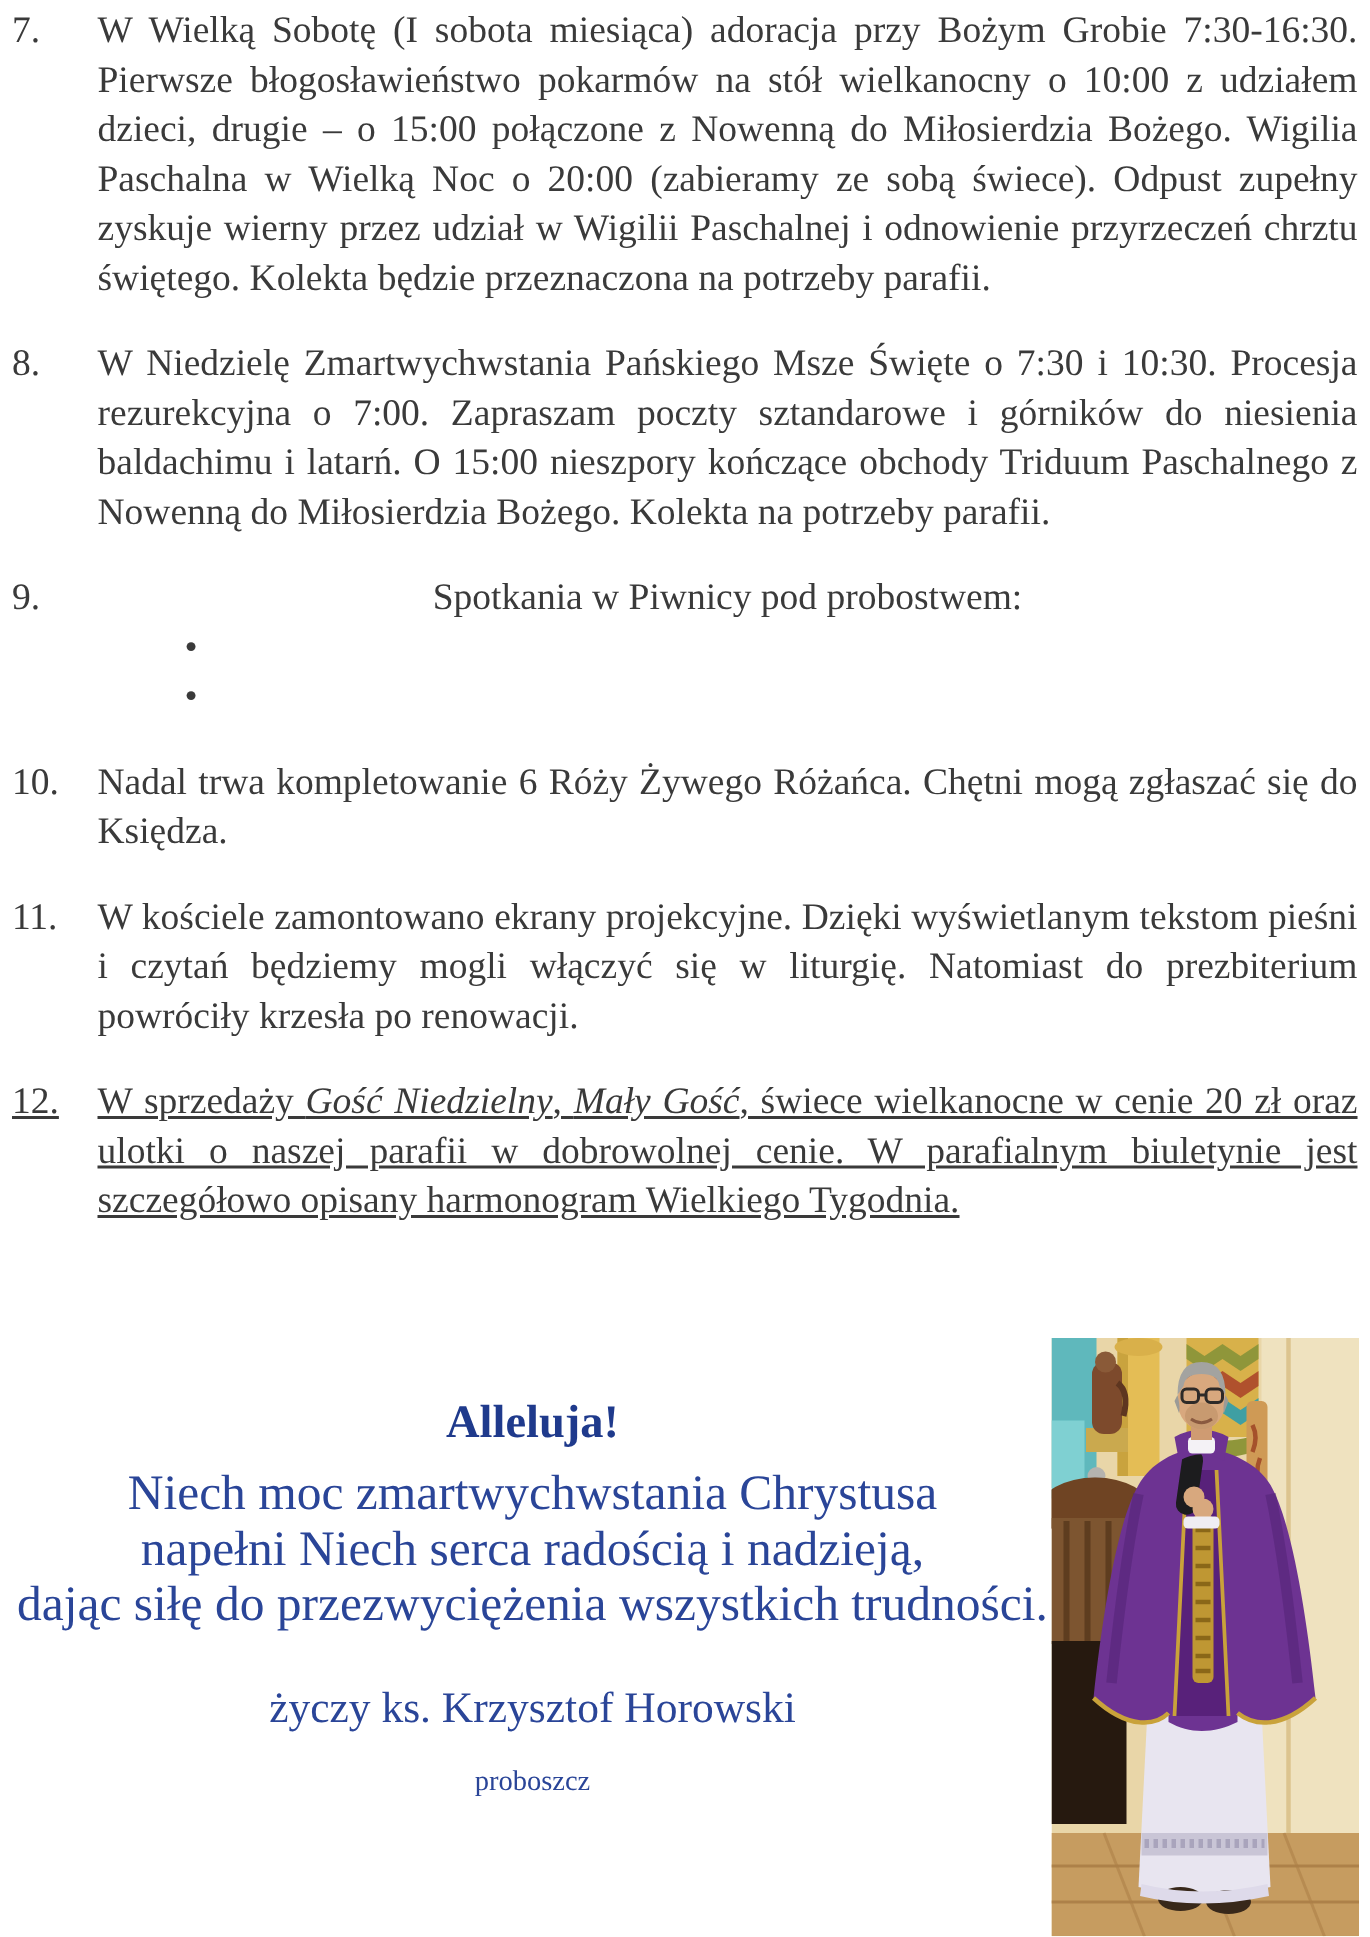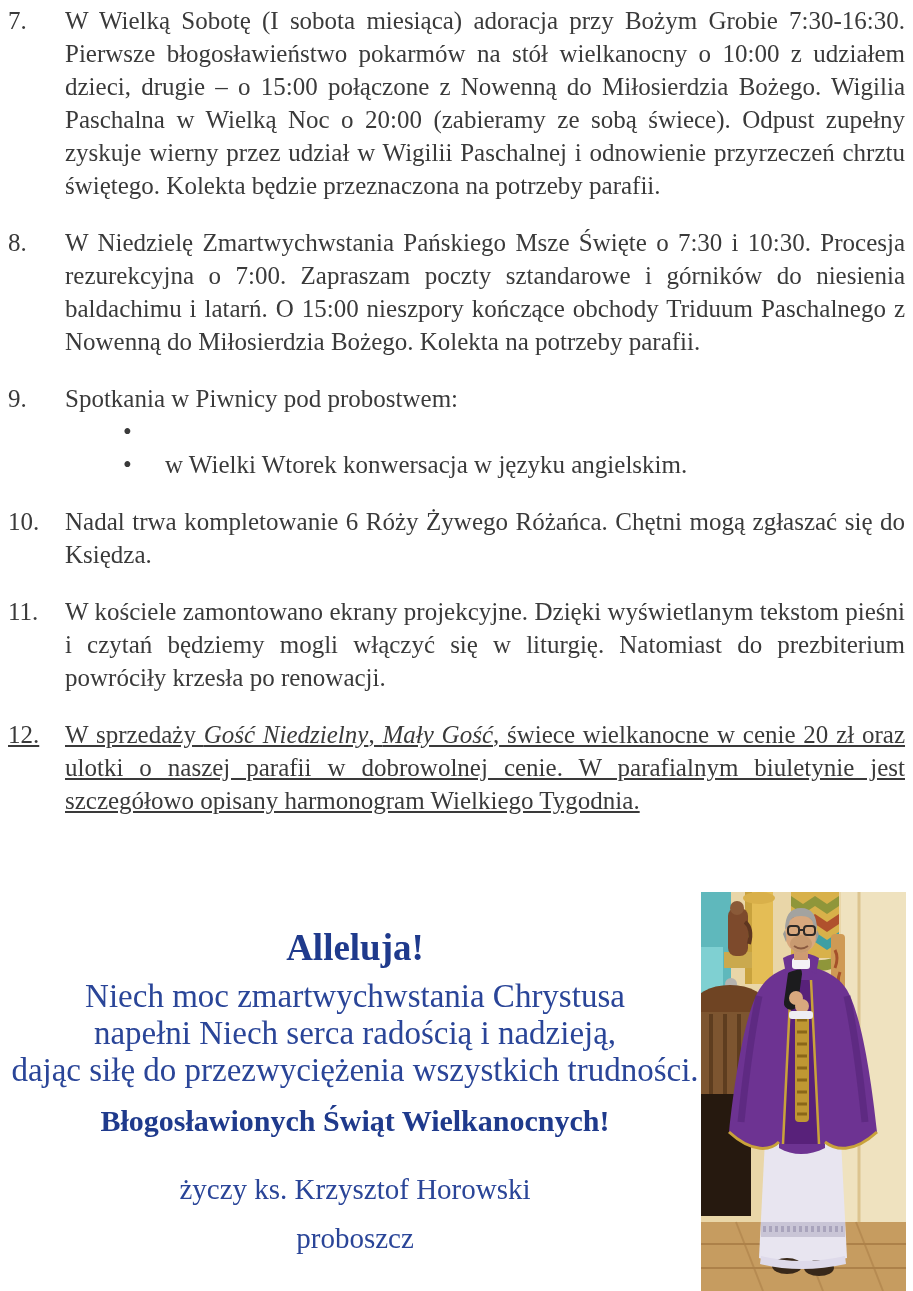--- a/index.html
+++ b/index.html
@@ -26,41 +26,41 @@
   }
   .item:last-child { margin-bottom: 0; text-decoration: underline; }
   .num {
     flex: none;
     width: 57px;
   }
   .body {
     flex: 1;
     text-align: justify;
   }
-  .body .lead { text-align: left; }
+  .body .lead { text-align: center; }
   .bullet-row {
     display: flex;
     margin-left: 58px;
     text-align: left;
   }
   .bullet-mark {
     flex: none;
     width: 42px;
   }
   .it { font-style: italic; }
   .wishes {
     position: absolute;
     left: 2px;
     top: 930px;
     width: 706px;
     text-align: center;
     color: #2a4598;
   }
   .wish-heading {
-    font-size: 37px;
+    font-size: 31px;
     font-weight: bold;
     line-height: 36px;
     color: #1f3a8c;
     margin-bottom: 12px;
   }
   .wish-line {
     font-size: 33px;
     line-height: 37px;
   }
   .wish-bold {
@@ -69,21 +69,21 @@
     line-height: 36px;
     color: #1f3a8c;
     margin-top: 14px;
   }
   .wish-sign {
     font-size: 29px;
     line-height: 36px;
     margin-top: 32px;
   }
   .wish-role {
-    font-size: 29px;
+    font-size: 19px;
     line-height: 36px;
     margin-top: 13px;
   }
   .photo {
     position: absolute;
     left: 701px;
     top: 892px;
     width: 205px;
     height: 399px;
   }
@@ -108,21 +108,20 @@
 
     <div class="item">
       <div class="num">9.</div>
       <div class="body">
         <div class="lead">Spotkania w Piwnicy pod probostwem:</div>
         <div class="bullet-row">
           <span class="bullet-mark">•</span>
         </div>
         <div class="bullet-row">
           <span class="bullet-mark">•</span>
-          <span>w Wielki Wtorek konwersacja w języku angielskim.</span>
         </div>
       </div>
     </div>
 
     <div class="item">
       <div class="num">10.</div>
       <div class="body">Nadal trwa kompletowanie 6 Róży Żywego Różańca. Chętni mogą zgłaszać się do Księdza.</div>
     </div>
 
     <div class="item">
@@ -135,21 +134,20 @@
       <div class="body"><span>W sprzedaży </span><span class="it">Gość Niedzielny</span><span>, </span><span class="it">Mały Gość</span><span>, świece wielkanocne w cenie 20 zł oraz ulotki o naszej parafii w dobrowolnej cenie. W parafialnym biuletynie jest szczegółowo opisany harmonogram Wielkiego Tygodnia.</span></div>
     </div>
 
   </div>
 
   <div class="wishes">
     <div class="wish-heading">Alleluja!</div>
     <div class="wish-line">Niech moc zmartwychwstania Chrystusa</div>
     <div class="wish-line">napełni Niech serca radością i nadzieją,</div>
     <div class="wish-line">dając siłę do przezwyciężenia wszystkich trudności.</div>
-    <div class="wish-bold">Błogosławionych Świąt Wielkanocnych!</div>
     <div class="wish-sign">życzy ks. Krzysztof Horowski</div>
     <div class="wish-role">proboszcz</div>
   </div>
 
   <div class="photo">
     <svg width="205" height="399" viewBox="0 0 205 399" xmlns="http://www.w3.org/2000/svg">
 
       <g>
         <rect x="0" y="0" width="205" height="399" fill="#e9d6a8"></rect>
         <rect x="140" y="0" width="65" height="335" fill="#efe2bf"></rect>

